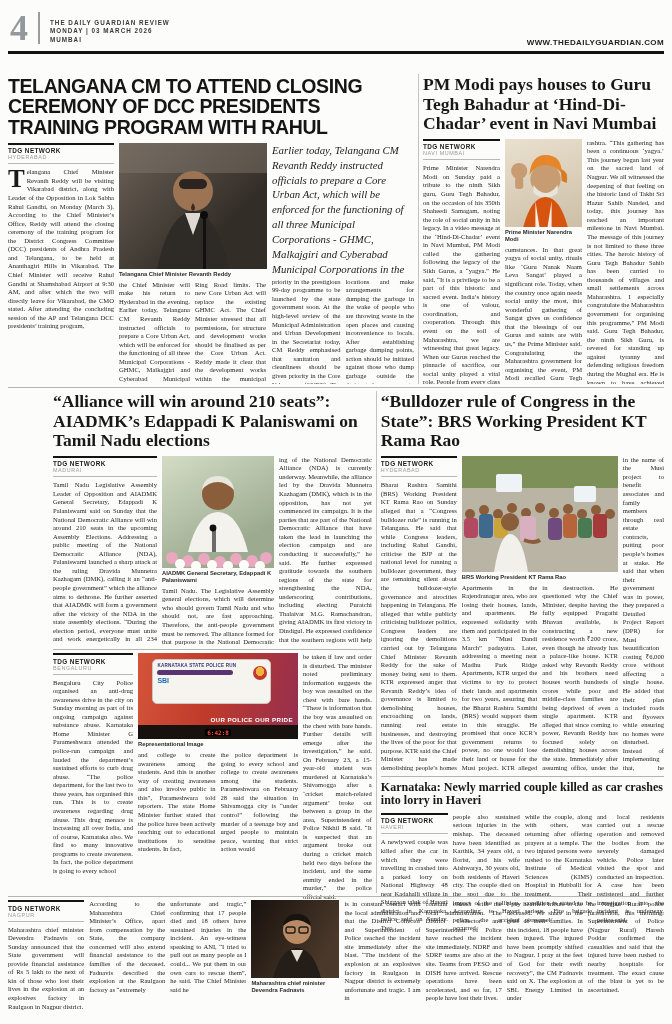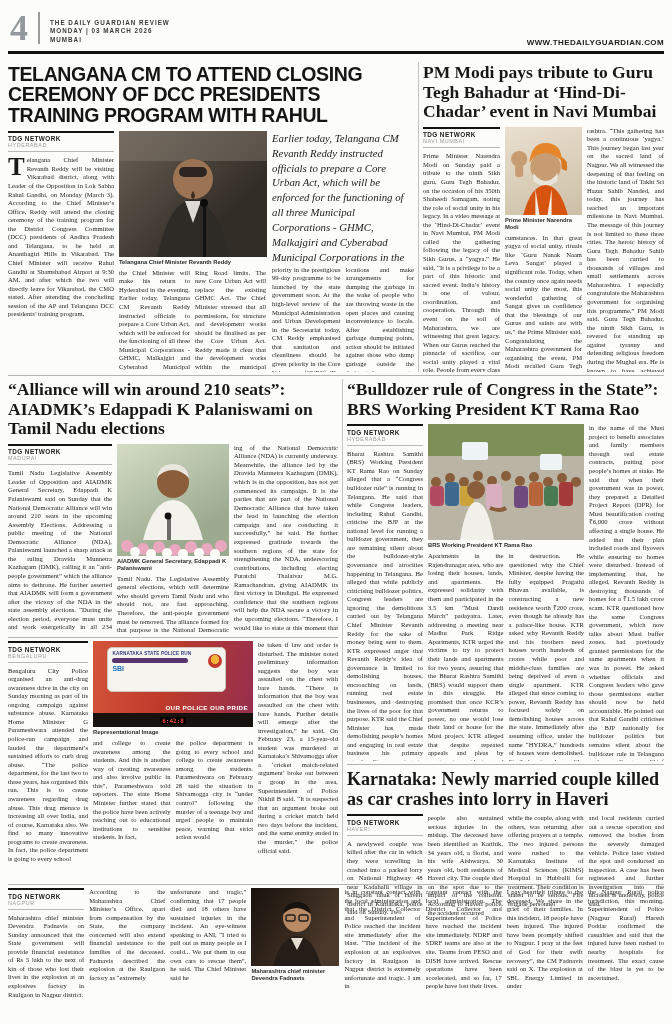--- a/index.html
+++ b/index.html
@@ -15,21 +15,21 @@
   .mast-info div{font:700 6.3px/8.5px "Liberation Sans",sans-serif;letter-spacing:1px;color:#3a3a3a;}
   .website{position:absolute;right:0;bottom:4px;font:700 8px "Liberation Sans",sans-serif;color:#222;letter-spacing:.4px;}
   
   .hrule{border-top:1px solid #b5b5b0;margin:3px 0;flex:0 0 auto;}
   .vrule{width:1px;background:#c4c4bf;margin:0 4px;flex:0 0 auto;}
   
   .h-sans{font-family:"Liberation Sans",sans-serif;font-weight:800;font-size:19.5px;line-height:1.04;
           letter-spacing:-.4px;color:#151515;margin:2px 0 6px;}
   .h-serif{font-family:"Liberation Serif",serif;font-weight:700;color:#181818;margin:1px 0 5px;}
   .h-lg{font-size:17.5px;line-height:1.12;}
-  .h-md{font-size:18px;line-height:1.12;}
+  .h-md{font-size:12px;line-height:1.12;}
   .h-xl{font-size:20px;line-height:1.1;}
   
   .byline{border-top:2.5px solid #131313;border-bottom:1px solid #b9b9b4;padding:2.5px 0 2px;margin-bottom:4px;}
   .byline .net{font:700 6.4px/7px "Liberation Sans",sans-serif;letter-spacing:.4px;color:#1a1a1a;}
   .byline .loc{font:400 5.4px/7px "Liberation Sans",sans-serif;letter-spacing:.6px;color:#9a9a96;}
   
   .bt{font-size:6.6px;line-height:1.3;text-align:justify;color:#242424;overflow:hidden;}
   .col{overflow:hidden;}
   .dropcap{float:left;font:700 25px/20px "Liberation Serif",serif;padding:1px 2px 0 0;color:#1a1a1a;}
   .quote{font-style:italic;font-size:10.8px;line-height:1.38;color:#222;overflow:hidden;}
@@ -66,21 +66,21 @@
     <div class="mast-sep"></div>
     <div class="mast-sep"></div>
     <div class="mast-info">
       <div>THE DAILY GUARDIAN REVIEW</div>
       <div>MONDAY | 03 MARCH 2026</div>
       <div>MUMBAI</div>
     </div>
     <div class="website">WWW.THEDAILYGUARDIAN.COM</div>
   </header>
 
-  <div class="row" style="height:310px;margin-top:8px;">
+  <div class="row" style="height:310px;margin-top:20px;">
 
     <article style="width:406px;" class="stack">
       <h1 class="h-sans">TELANGANA CM TO ATTEND CLOSING CEREMONY OF DCC PRESIDENTS TRAINING PROGRAM WITH RAHUL</h1>
       <div class="body-flex" style="flex:1;">
         <div class="stack" style="width:106px;">
           <div class="byline">
             <div class="net">TDG NETWORK</div>
             <div class="loc">HYDERABAD</div>
           </div>
           <div class="bt col" style="flex:1;">
@@ -114,21 +114,21 @@
             <div class="bt col" style="flex:1;">priority in the prestigious 99-day programme to be launched by the state government soon. At the high-level review of the Municipal Administration and Urban Development in the Secretariat today, CM Reddy emphasised that sanitation and cleanliness should be given priority in the Core Urban area (CURE). The CM instructed the authorities to identify suitable</div>
             <div class="bt col" style="flex:1;">locations and make arrangements for dumping the garbage in the wake of people who are throwing waste in the open places and causing inconvenience to locals. After establishing garbage dumping points, action should be initiated against those who dump garbage outside the designated areas so as to maintain proper sanitation and ensure compliance.</div>
           </div>
         </div>
       </div>
     </article>
 
     <div class="vrule"></div>
 
     <article style="flex:1;" class="stack">
-      <h2 class="h-serif h-lg">PM Modi pays tribute to Guru Tegh Bahadur at ‘Hind-Di-Chadar’ event in Navi Mumbai</h2>
+      <h2 class="h-serif h-lg">PM Modi pays houses to Guru Tegh Bahadur at ‘Hind-Di-Chadar’ event in Navi Mumbai</h2>
       <div class="body-flex" style="flex:1;">
         <div class="stack" style="flex:1;">
           <div class="byline">
             <div class="net">TDG NETWORK</div>
             <div class="loc">NAVI MUMBAI</div>
           </div>
           <div class="bt col" style="flex:1;">Prime Minister Narendra Modi on Sunday paid a tribute to the ninth Sikh guru, Guru Tegh Bahadur, on the occasion of his 350th Shaheedi Samagam, noting the role of social unity in his legacy. In a video message at the ‘Hind-Di-Chadar’ event in Navi Mumbai, PM Modi called the gathering following the legacy of the Sikh Gurus, a “yagya.” He said, “It is a privilege to be a part of this historic and sacred event. India’s history is one of valour, coordination, and cooperation. Through this event on the soil of Maharashtra, we are witnessing that great legacy. When our Gurus reached the pinnacle of sacrifice, our social unity played a vital role. People from every class and society drew inspiration from our Gurus.” “Society learned to remain steadfast in truth and culture under all cir-</div>
         </div>
         <div class="stack" style="flex:1;">
           <figure>
@@ -148,21 +148,21 @@
           </figure>
           <div class="bt col" style="flex:1;margin-top:3px;">cumstances. In that great yagya of social unity, rituals like ‘Guru Nanak Naam Leva Sangat’ played a significant role. Today, when the country once again needs social unity the most, this wonderful gathering of Sangat gives us confidence that the blessings of our Gurus and saints are with us,” the Prime Minister said. Congratulating the Maharashtra government for organising the event, PM Modi recalled Guru Tegh Bahadur’s 350th martyrdom anniversary in Nanded and noted that the “heroic history” of the Sikh Guru has been taken to several places in Maha-</div>
         </div>
         <div class="bt col" style="flex:1;">rashtra. “This gathering has been a continuous ‘yagya.’ This journey began last year on the sacred land of Nagpur. We all witnessed the deepening of that feeling on the historic land of Takht Sri Hazur Sahib Nanded, and today, this journey has reached an important milestone in Navi Mumbai. The message of this journey is not limited to these three cities. The heroic history of Guru Tegh Bahadur Sahib has been carried to thousands of villages and small settlements across Maharashtra. I especially congratulate the Maharashtra government for organising this programme,” PM Modi said. Guru Tegh Bahadur, the ninth Sikh Guru, is revered for standing up against tyranny and defending religious freedom during the Mughal era. He is known to have achieved martyrdom after being beheaded in Delhi.</div>
       </div>
     </article>
   </div>
 
   <div class="hrule"></div>
 
-  <div class="row" style="height:502px;">
+  <div class="row" style="height:502px;margin-left:45px;">
 
     <div class="stack" style="width:330px;">
 
       <article class="stack" style="height:255px;">
         <h2 class="h-serif h-lg">“Alliance will win around 210 seats”: AIADMK’s Edappadi K Palaniswami on Tamil Nadu elections</h2>
         <div class="body-flex" style="flex:1;">
           <div class="stack" style="width:104px;">
             <div class="byline">
               <div class="net">TDG NETWORK</div>
               <div class="loc">MADURAI</div>

